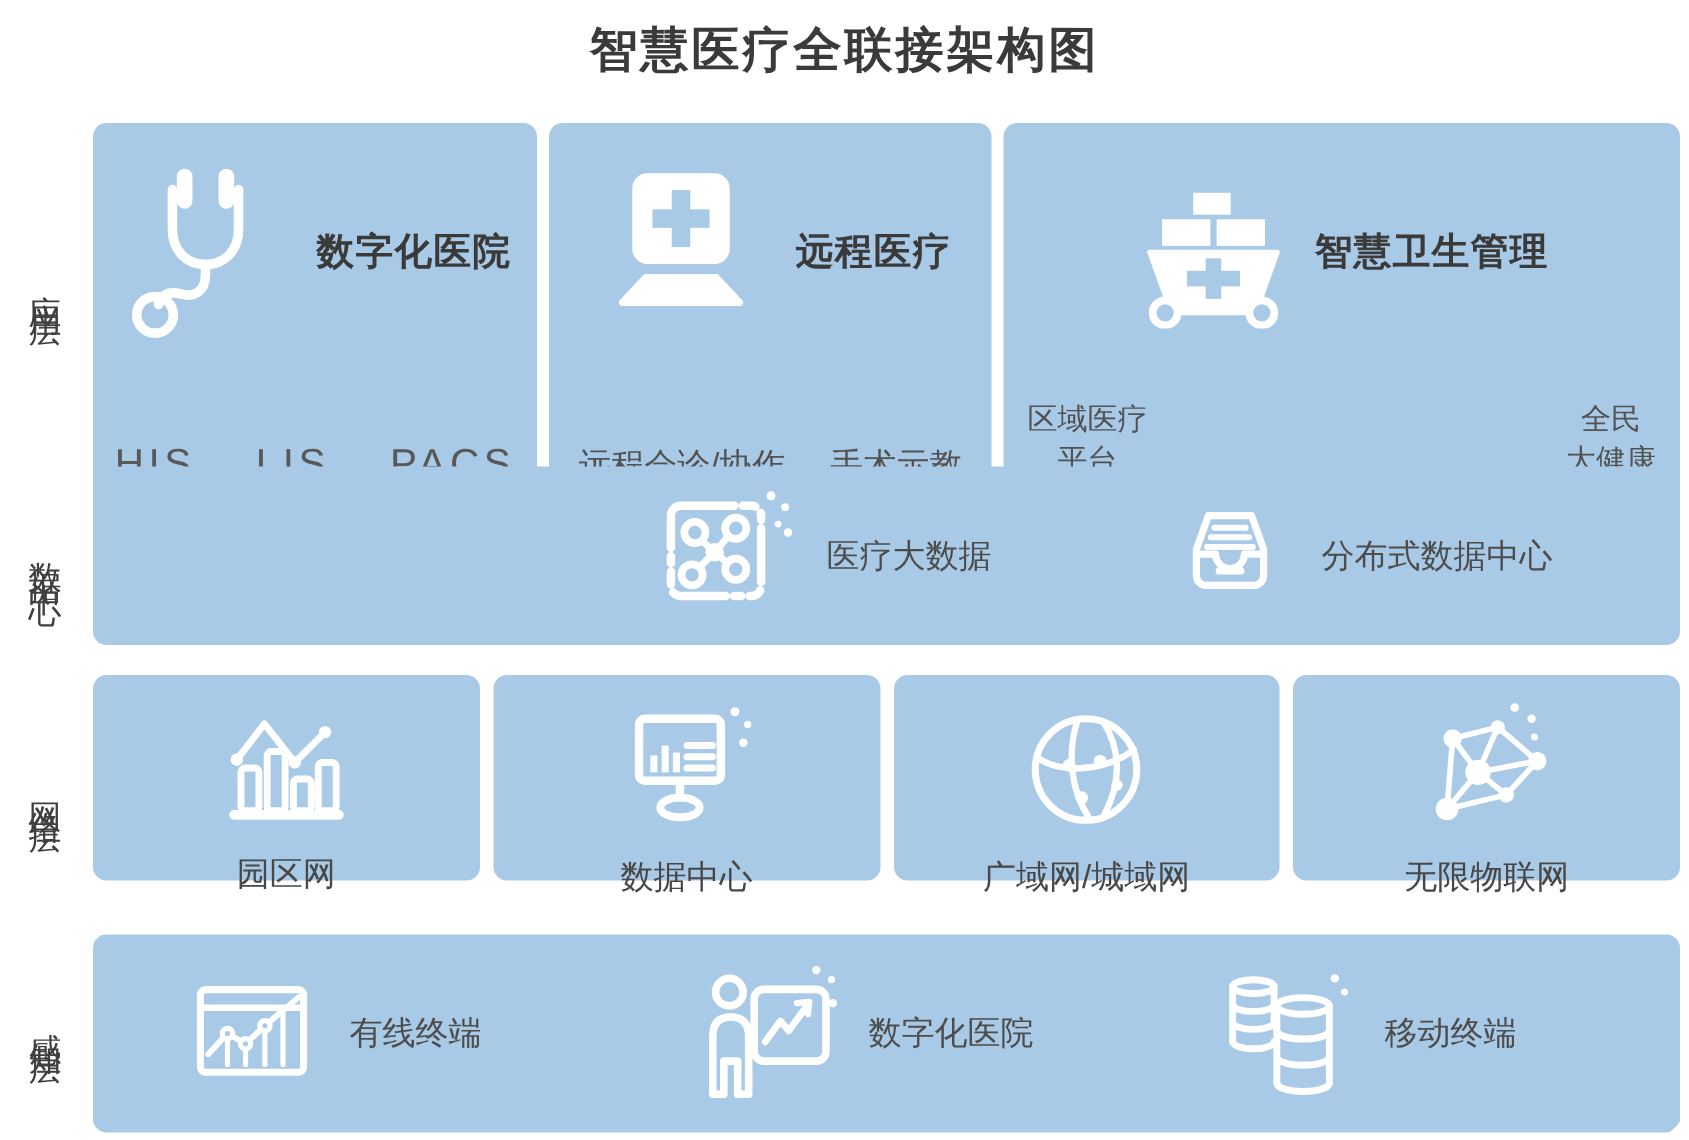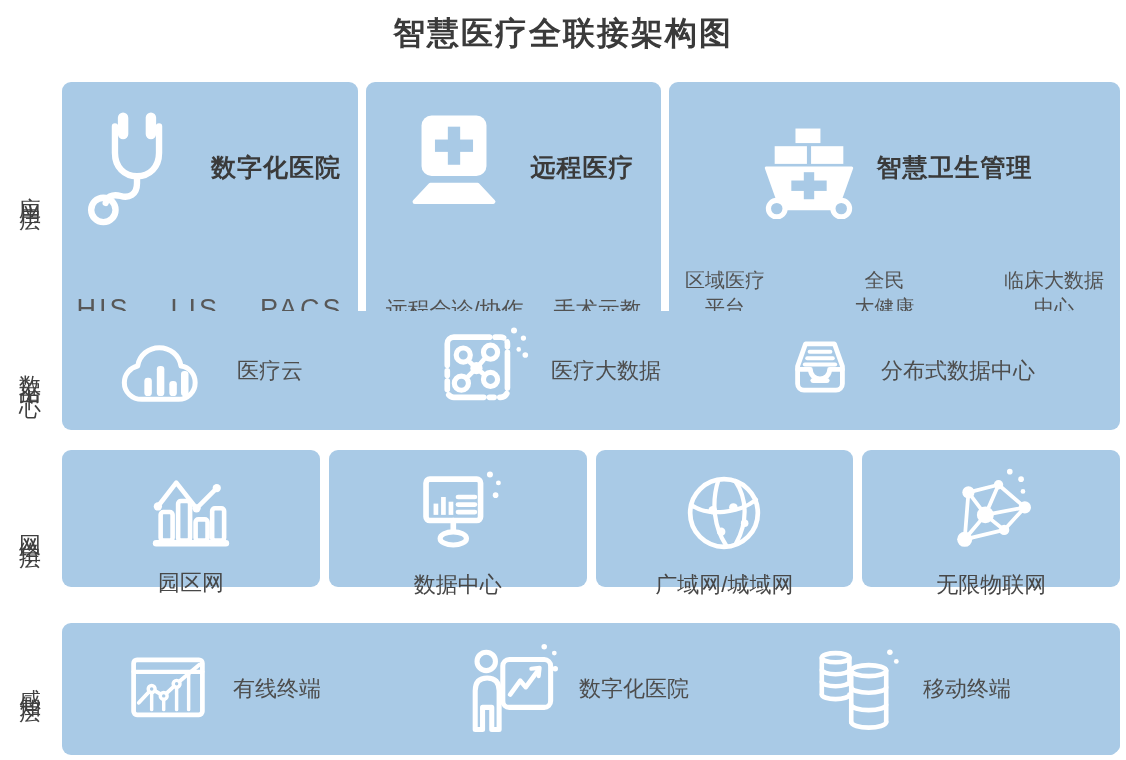--- a/index.html
+++ b/index.html
@@ -117,41 +117,27 @@
       </div>
       <div class="box-items mgmt-row">
         <span>
           <span>区域医疗</span><br>
           <span>平台</span>
         </span>
         <span>
           <span>全民</span><br>
           <span>大健康</span>
         </span>
-        <span>
-          <span>临床大数据</span><br>
-          <span>中心</span>
-        </span>
       </div>
     </div>
   </div>
 
   <div class="row row-2">
     <div class="box wide">
 
-      <div class="hgroup g-cloud">
-        <svg class="icon" width="100" height="84" viewBox="0 0 120 100">
-          <path d="M31 84 C19 84 10 75 10 64 C10 54 17 46 26 44 C28 31 39 22 52 22 C65 22 76 31 78 44 C88 45 95 54 95 64 C95 75 86 84 75 84 Z" stroke="#fff" stroke-width="6" fill="none" stroke-linejoin="round"></path>
-          <rect x="34" y="58" width="9" height="22" rx="4" fill="#fff"></rect>
-          <rect x="49" y="44" width="9" height="36" rx="4" fill="#fff"></rect>
-          <rect x="64" y="62" width="9" height="18" rx="4" fill="#fff"></rect>
-          <rect x="78" y="50" width="9" height="30" rx="4" fill="#fff"></rect>
-        </svg>
-        <span class="glabel">医疗云</span>
-      </div>
 
       <div class="hgroup g-bigdata">
         <svg class="icon" width="94" height="94" viewBox="0 0 100 100">
           <rect x="12" y="14" width="64" height="64" rx="7" stroke="#fff" stroke-width="6" fill="none" stroke-dasharray="38 6 9 6 5 6" stroke-linecap="round"></rect>
           <g stroke="#fff" stroke-width="5">
             <line x1="43" y1="47" x2="31" y2="36"></line>
             <line x1="43" y1="47" x2="55" y2="33"></line>
             <line x1="43" y1="47" x2="30" y2="60"></line>
             <line x1="43" y1="47" x2="54" y2="56"></line>
           </g>

